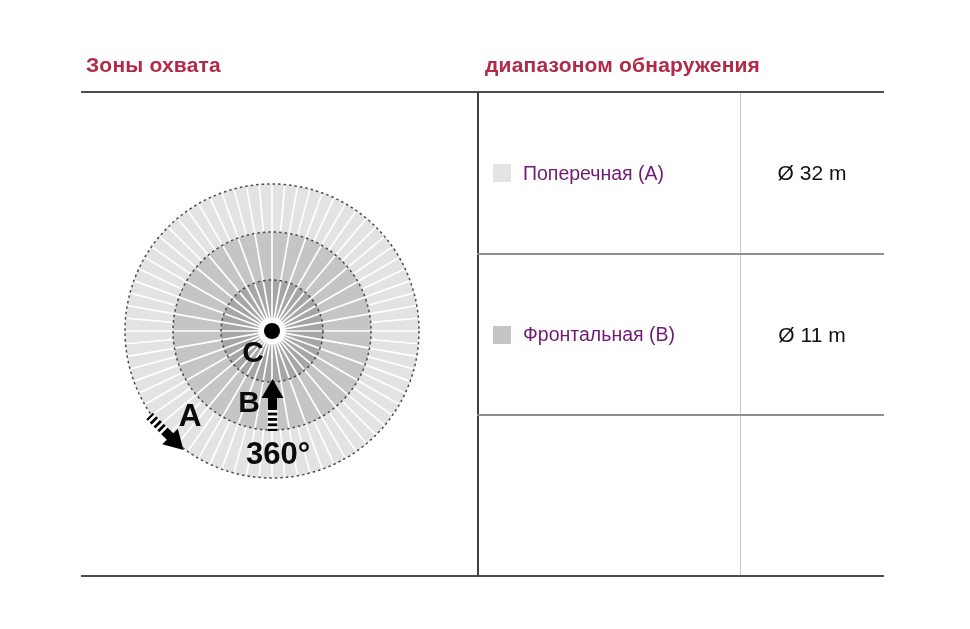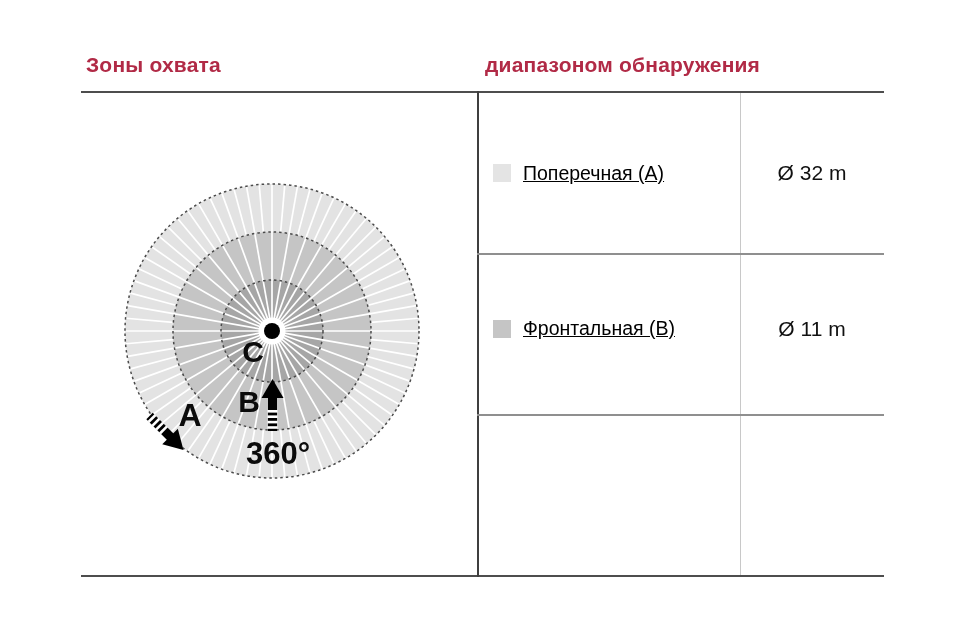--- a/index.html
+++ b/index.html
@@ -26,34 +26,34 @@
   .vline-inner{left:740px;top:93px;width:1px;height:482px;background:#c8c8c8;}
   .rowline{left:477px;width:407px;height:2px;background:#8f8f8f;}
   .rowline-1{top:253px;}
   .rowline-2{top:414px;}
   .trow{
     position:absolute;
     left:479px;width:405px;
     display:flex;
   }
   .trow-1{top:93px;height:160px;}
-  .trow-2{top:255px;height:147px;}
+  .trow-2{top:261px;height:147px;}
   .trow-3{top:416px;height:159px;}
   .cell-label{
     width:261px;
     display:flex;align-items:center;
     padding-left:14px;box-sizing:border-box;
     gap:12px;
   }
   .cell-value{
     flex:1;
     display:flex;align-items:center;justify-content:center;
   }
   .swatch{width:18px;height:18px;flex:0 0 18px;}
-  .row-label{font-size:19.5px;color:#000000;white-space:nowrap;text-decoration:underline;}
+  .row-label{font-size:19.5px;color:#701a75;white-space:nowrap;}
   .row-value{font-size:21px;color:#111;white-space:nowrap;}
   #diagram-svg{position:absolute;left:120px;top:181px;}
   .diag-letter{font-family:"Liberation Sans", sans-serif;font-weight:bold;fill:#0b0b0b;}
 </style>
 </head>
 <body>
 
 <div id="page">
 
   <div class="title title-right" style="color: rgb(177, 42, 70);">диапазоном обнаружения</div>

